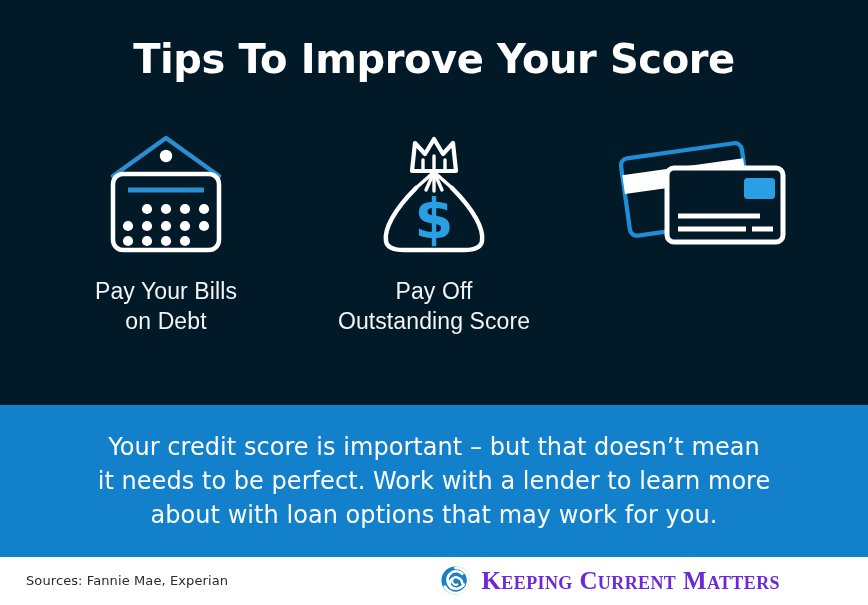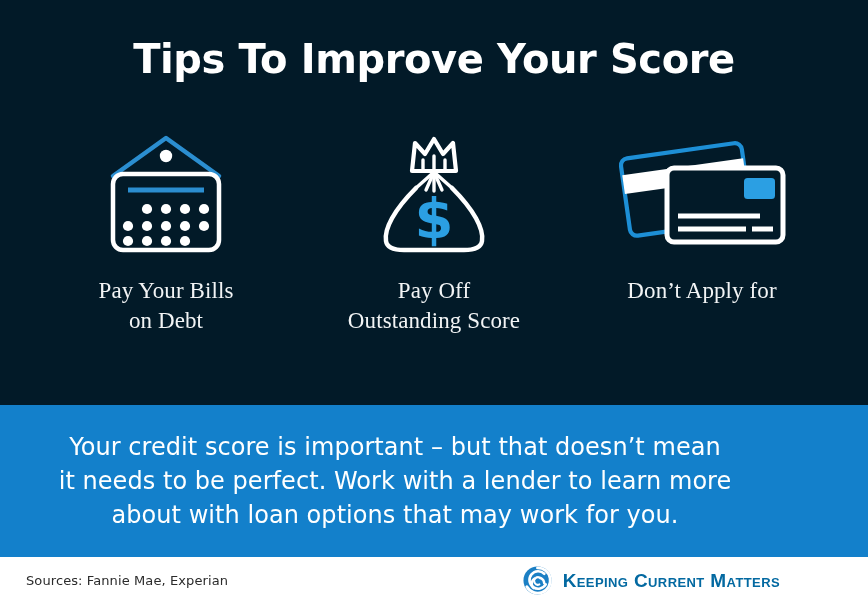--- a/index.html
+++ b/index.html
@@ -63,38 +63,38 @@
   }
   .tip-icon {
     height: 135px;
     display: flex;
     align-items: center;
     justify-content: center;
   }
   .tip-label {
     margin-top: 16px;
     color: #f2f4f5;
-    font-family: Liberation Serif, serif;
+    font-family: Liberation Sans, sans-serif;
     font-size: 23px;
     line-height: 30px;
     text-align: center;
     letter-spacing: 0.1px;
   }
 
   
   .banner {
     position: absolute;
     left: 0;
     top: 405px;
     width: 868px;
     height: 152px;
     background: #1380cb;
     display: flex;
     align-items: center;
-    justify-content: flex-start;
+    justify-content: center;
   }
   .banner-text {
     width: 790px;
     color: #ffffff;
     font-family: "DejaVu Sans", sans-serif;
     font-size: 24px;
     line-height: 34px;
     text-align: center;
     letter-spacing: 0.05px;
   }
@@ -125,23 +125,23 @@
     flex-direction: row;
     align-items: center;
   }
   .brand-mark {
     width: 31px;
     height: 31px;
     flex: 0 0 auto;
   }
   .brand-name {
     margin-left: 10px;
-    color: #0369a1;
-    font-family: Liberation Sans, sans-serif;
-    font-size: 19px;
+    color: #6d28d9;
+    font-family: Liberation Serif, serif;
+    font-size: 25px;
     font-weight: bold;
     font-variant: small-caps;
     letter-spacing: 0.4px;
     white-space: nowrap;
   }
 </style>
 </head>
 <body>
 
 <div class="infographic">
@@ -227,21 +227,21 @@
             <rect x="58" y="38" width="116" height="74" rx="7" ry="7" stroke="#ffffff" stroke-width="5" fill="#021a28"></rect>
 
             <rect x="135" y="48" width="31" height="21" rx="3.5" ry="3.5" fill="#2b9fe3"></rect>
 
             <line x1="69" y1="86" x2="151" y2="86" stroke="#ffffff" stroke-width="5" stroke-linecap="butt"></line>
             <line x1="69" y1="99" x2="137" y2="99" stroke="#ffffff" stroke-width="5" stroke-linecap="butt"></line>
             <line x1="143" y1="99" x2="164" y2="99" stroke="#ffffff" stroke-width="5" stroke-linecap="butt"></line>
           </svg>
         </div>
         <div class="tip-label">
-          <span>Don’t Apply for</span><br>
+          <br>
         </div>
       </div>
 
     </div>
   </div>
 
   <div class="banner">
     <div class="banner-text">
       <span>Your credit score is important – but that doesn’t mean</span><br>
       <span>it needs to be perfect. Work with a lender to learn more</span><br>

